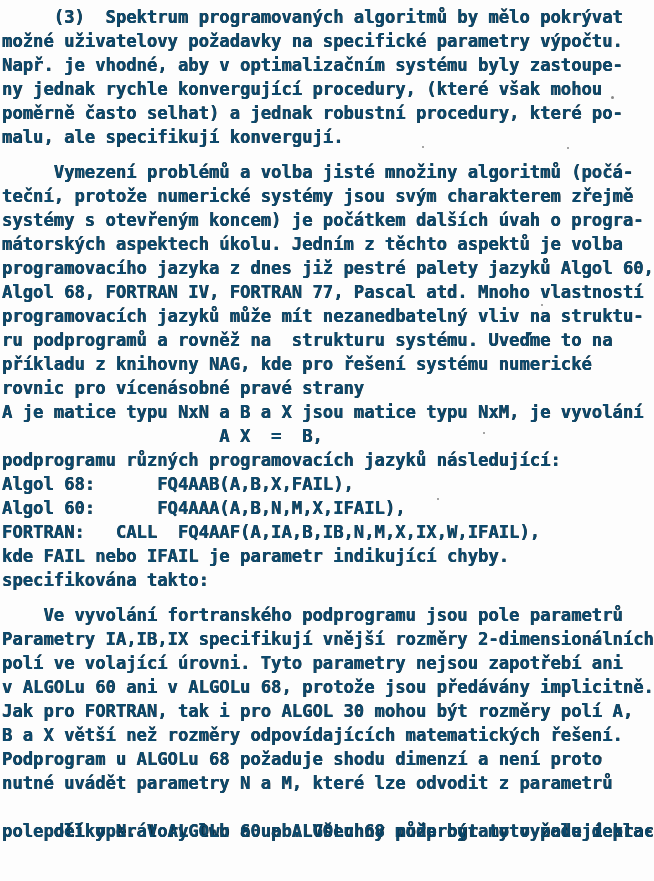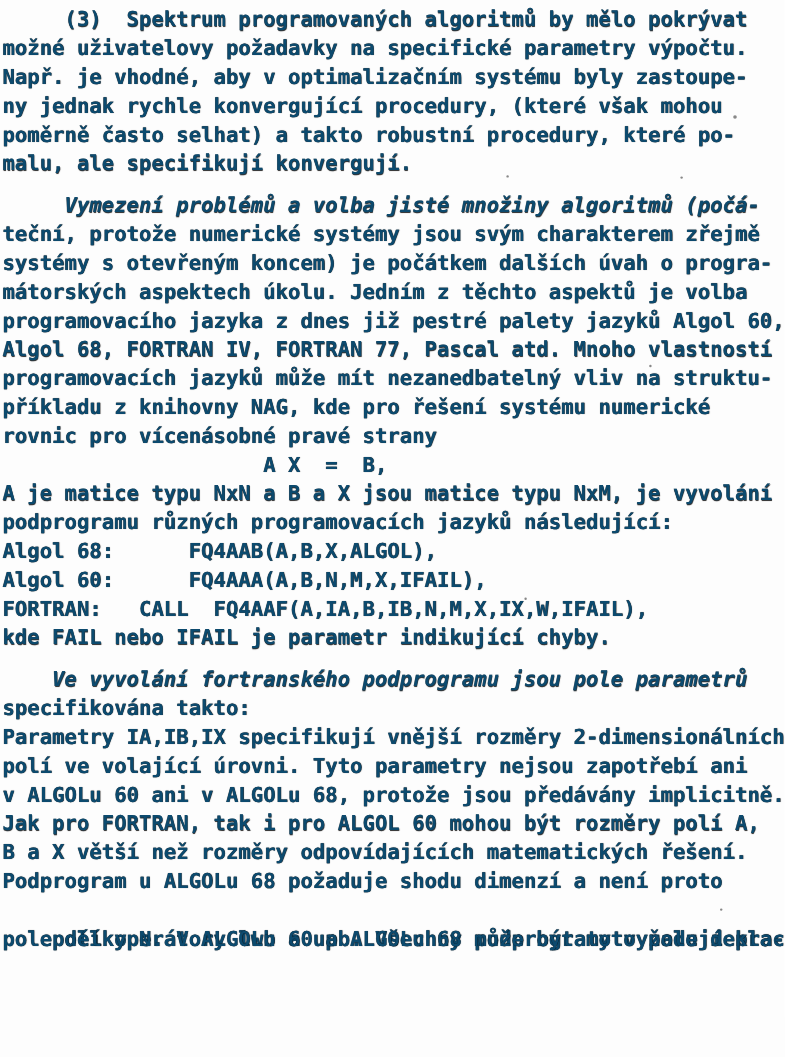--- a/index.html
+++ b/index.html
@@ -20,69 +20,71 @@
     font-weight: bold;
     color: #0c4a6e;
   }
   .line {
     white-space: pre;
     height: 24px;
     line-height: 24px;
     letter-spacing: 0;
     text-shadow: 0.3px 0.2px 0.6px rgba(10,10,10,0.85), -0.2px 0 0.4px rgba(25,25,25,0.55);
   }
-  .gap { margin-top: 11px; font-style: italic; }
+  .gap { margin-top: 11px; }
   .u {
     text-underline-offset: 3px;
     text-decoration-thickness: 1.5px;
   }
   .speck {
     position: absolute;
     width: 3px;
     height: 3px;
     border-radius: 50%;
     background: rgba(40,40,40,0.55);
   }
 </style>
 </head>
 <body>
 
 <div class="page">
   <div class="line">     (3)  Spektrum programovaných algoritmů by mělo pokrývat</div>
   <div class="line">možné uživatelovy požadavky na specifické parametry výpočtu.</div>
   <div class="line">Např. je vhodné, aby v optimalizačním systému byly zastoupe-</div>
   <div class="line">ny jednak rychle konvergující procedury, (které však mohou</div>
-  <div class="line">poměrně často selhat) a takto robustní procedury, které po-</div>
+  <div class="line">poměrně často selhat) a jednak robustní procedury, které po-</div>
   <div class="line">malu, ale specifikují konvergují.</div>
 
   <div class="line gap">     Vymezení problémů a volba jisté množiny algoritmů (počá-</div>
   <div class="line">teční, protože numerické systémy jsou svým charakterem zřejmě</div>
   <div class="line">systémy s otevřeným koncem) je počátkem dalších úvah o progra-</div>
   <div class="line">mátorských aspektech úkolu. Jedním z těchto aspektů je volba</div>
   <div class="line">programovacího jazyka z dnes již pestré palety jazyků Algol 60,</div>
   <div class="line">Algol 68, FORTRAN IV, FORTRAN 77, Pascal atd. Mnoho vlastností</div>
   <div class="line">programovacích jazyků může mít nezanedbatelný vliv na struktu-</div>
+  <div class="line">ru podprogramů a rovněž na  strukturu systému. Uveďme to na</div>
   <div class="line">příkladu z knihovny NAG, kde pro řešení systému numerické</div>
   <div class="line">rovnic pro vícenásobné pravé strany</div>
+  <div class="line">A je matice typu NxN a B a X jsou matice typu NxM, je vyvolání</div>
   <div class="line">                     A X  =  B,</div>
-  <div class="line">A je matice typu NxN a B a X jsou matice typu NxM, je vyvolání</div>
   <div class="line">podprogramu různých programovacích jazyků následující:</div>
-  <div class="line">Algol 68:      FQ4AAB(A,B,X,ALGOL),</div>
+  <div class="line">Algol 68:      FQ4AAB(A,B,X,FAIL),</div>
   <div class="line">Algol 60:      FQ4AAA(A,B,N,M,X,IFAIL),</div>
   <div class="line">FORTRAN:   CALL  FQ4AAF(A,IA,B,IB,N,M,X,IX,W,IFAIL),</div>
   <div class="line">kde FAIL nebo IFAIL je parametr indikující chyby.</div>
 
+  <div class="line">specifikována takto:</div>
   <div class="line gap">    Ve vyvolání fortranského podprogramu jsou pole parametrů</div>
-  <div class="line">specifikována takto:</div>
   <div class="line">Parametry IA,IB,IX specifikují vnější rozměry 2-dimensionálních</div>
   <div class="line">polí ve volající úrovni. Tyto parametry nejsou zapotřebí ani</div>
   <div class="line">v ALGOLu 60 ani v ALGOLu 68, protože jsou předávány implicitně.</div>
-  <div class="line">Jak pro FORTRAN, tak i pro ALGOL 60 mohou být rozměry polí A,</div>
+  <div class="line">Jak pro FORTRAN, tak i pro ALGOL 30 mohou být rozměry polí A,</div>
   <div class="line">B a X větší než rozměry odpovídajících matematických řešení.</div>
   <div class="line">Podprogram u ALGOLu 68 požaduje shodu dimenzí a není proto</div>
+  <div class="line">nutné uvádět parametry N a M, které lze odvodit z parametrů</div>
   <div class="line">
     <span>polí operátory </span><span class="u">lwb</span><span> a </span><span class="u">upb</span><span>. Všechny podprogramy vyžadují pracovní</span>
   </div>
   <div class="line">pole délky N. V ALGOLu 60 a ALGOLu 68 může být toto pole dekla-</div>
 
   <div class="speck" style="left:611px; top:96px;"></div>
   <div class="speck" style="left:567px; top:147px; width:2px; height:2px;"></div>
   <div class="speck" style="left:422px; top:146px; width:2px; height:2px;"></div>
   <div class="speck" style="left:541px; top:304px; width:2px; height:2px;"></div>
   <div class="speck" style="left:616px; top:309px; width:2px; height:2px;"></div>

